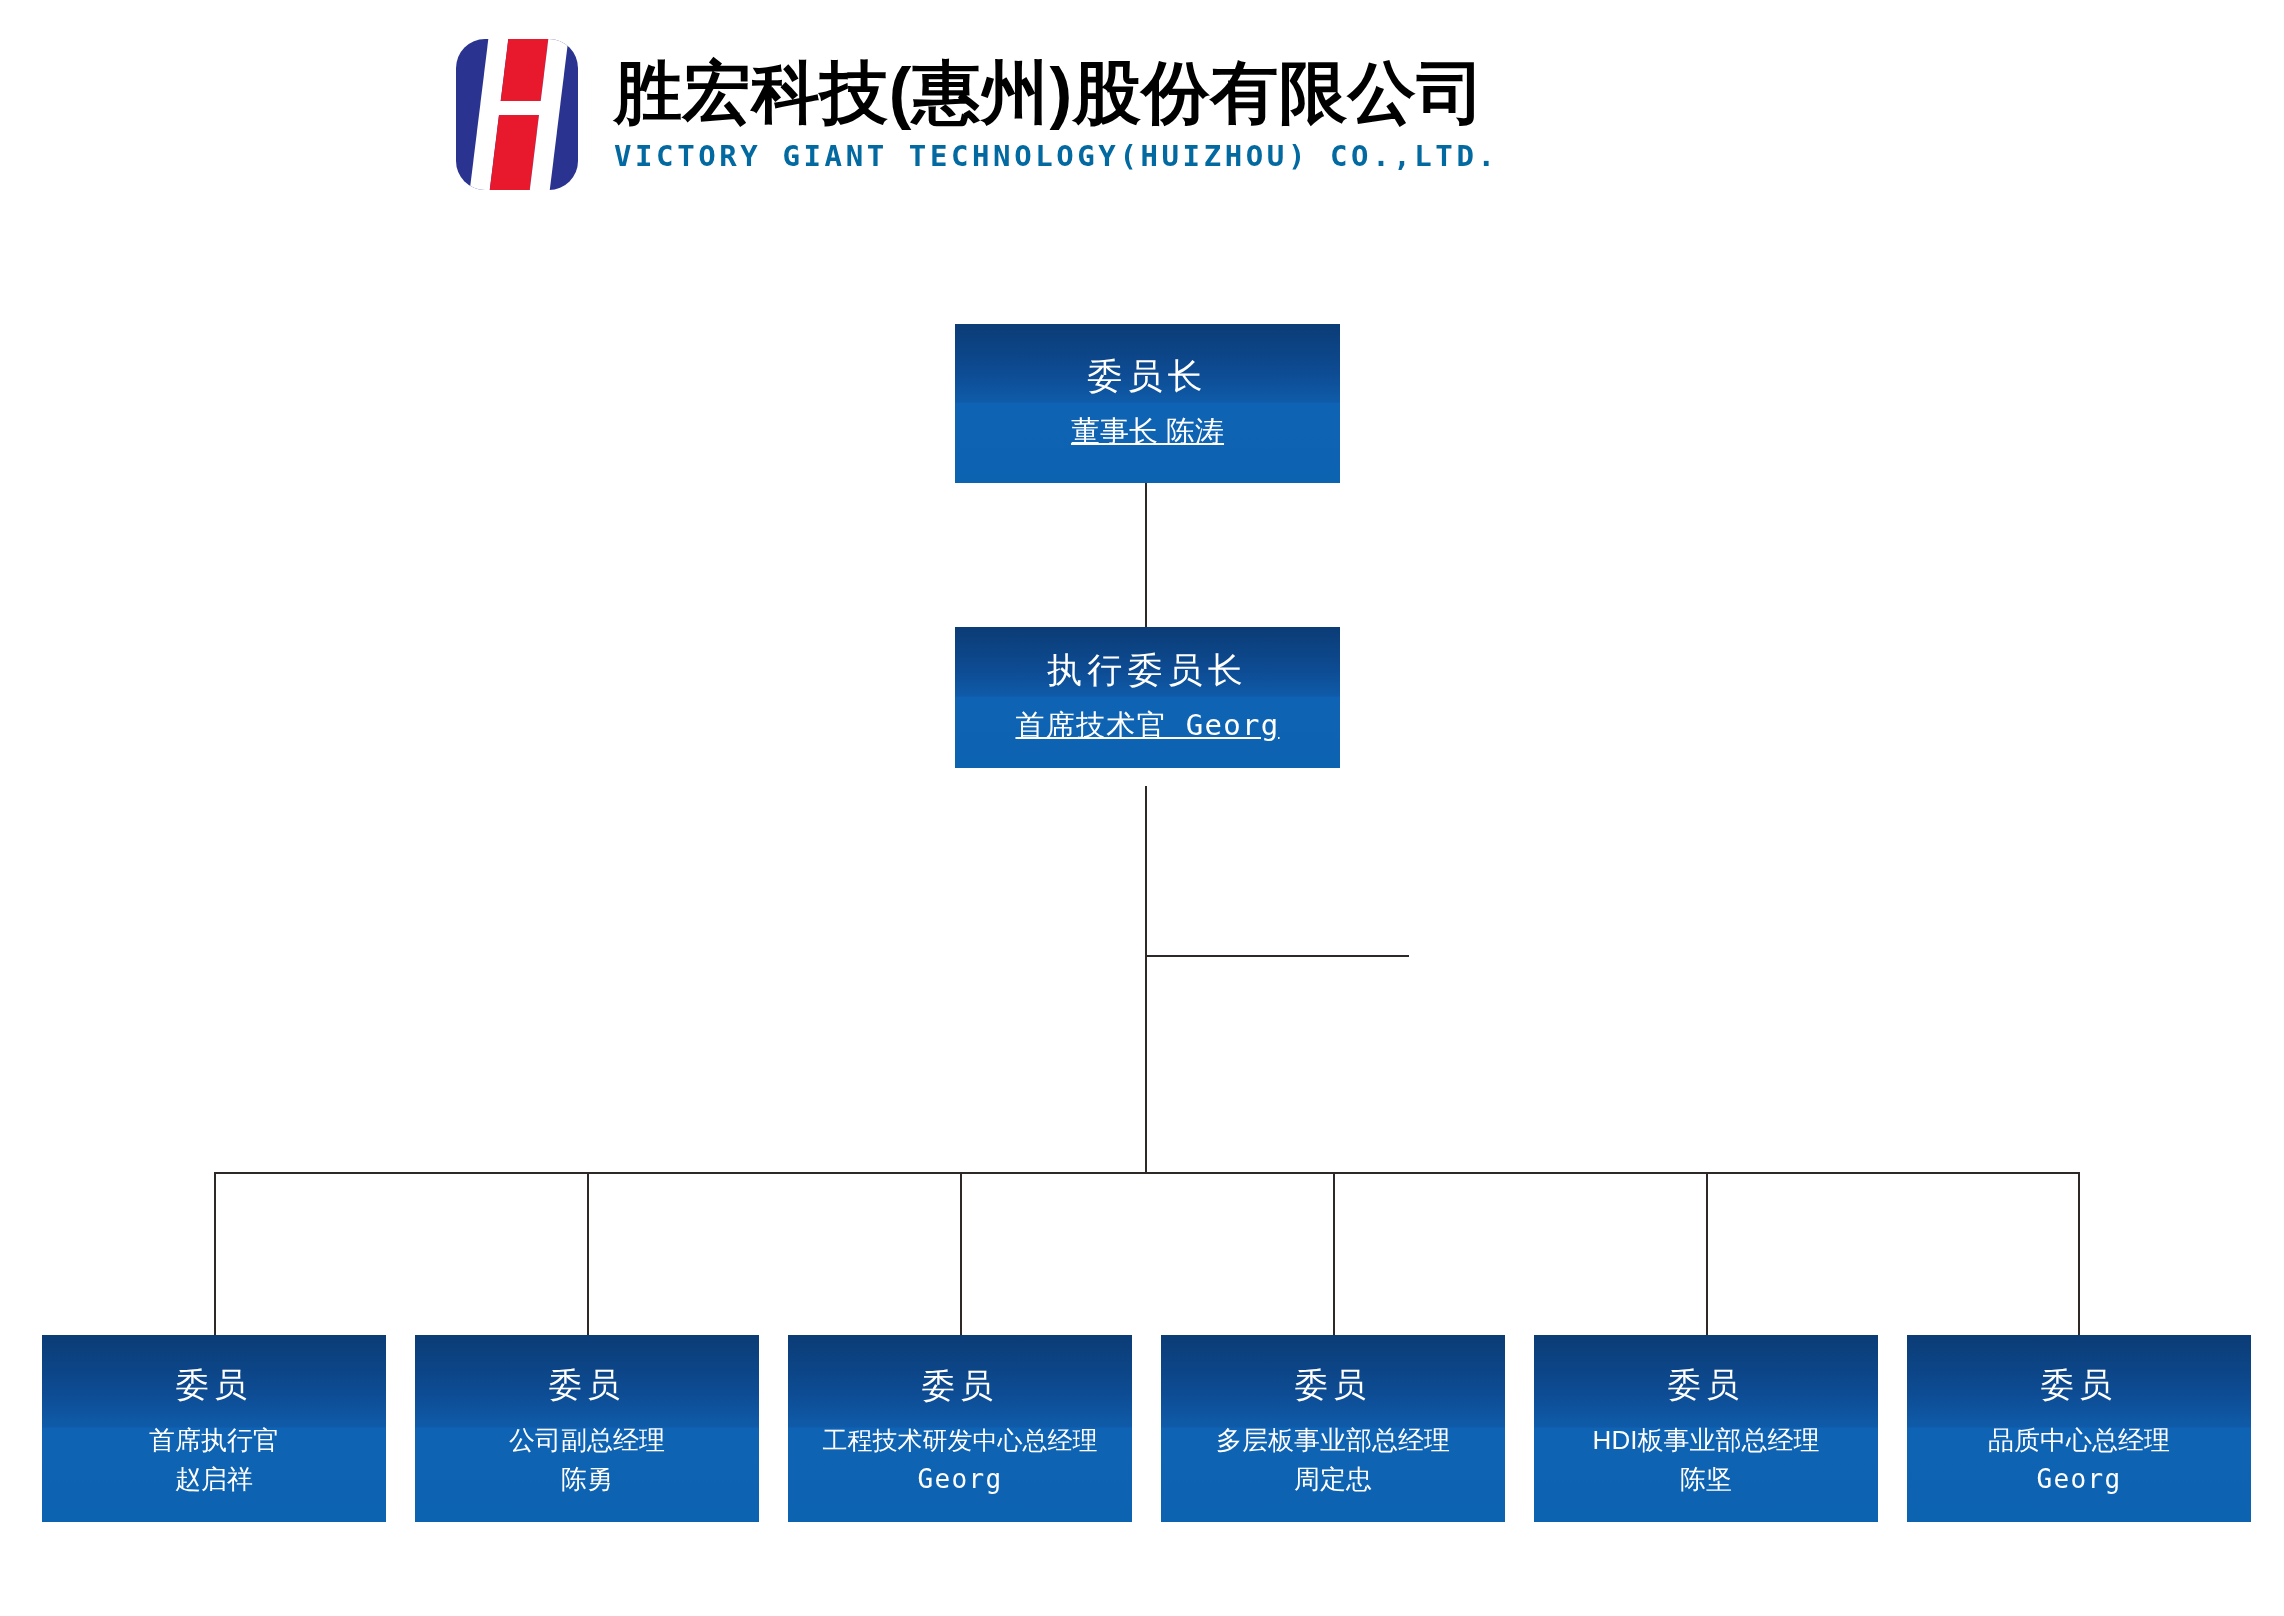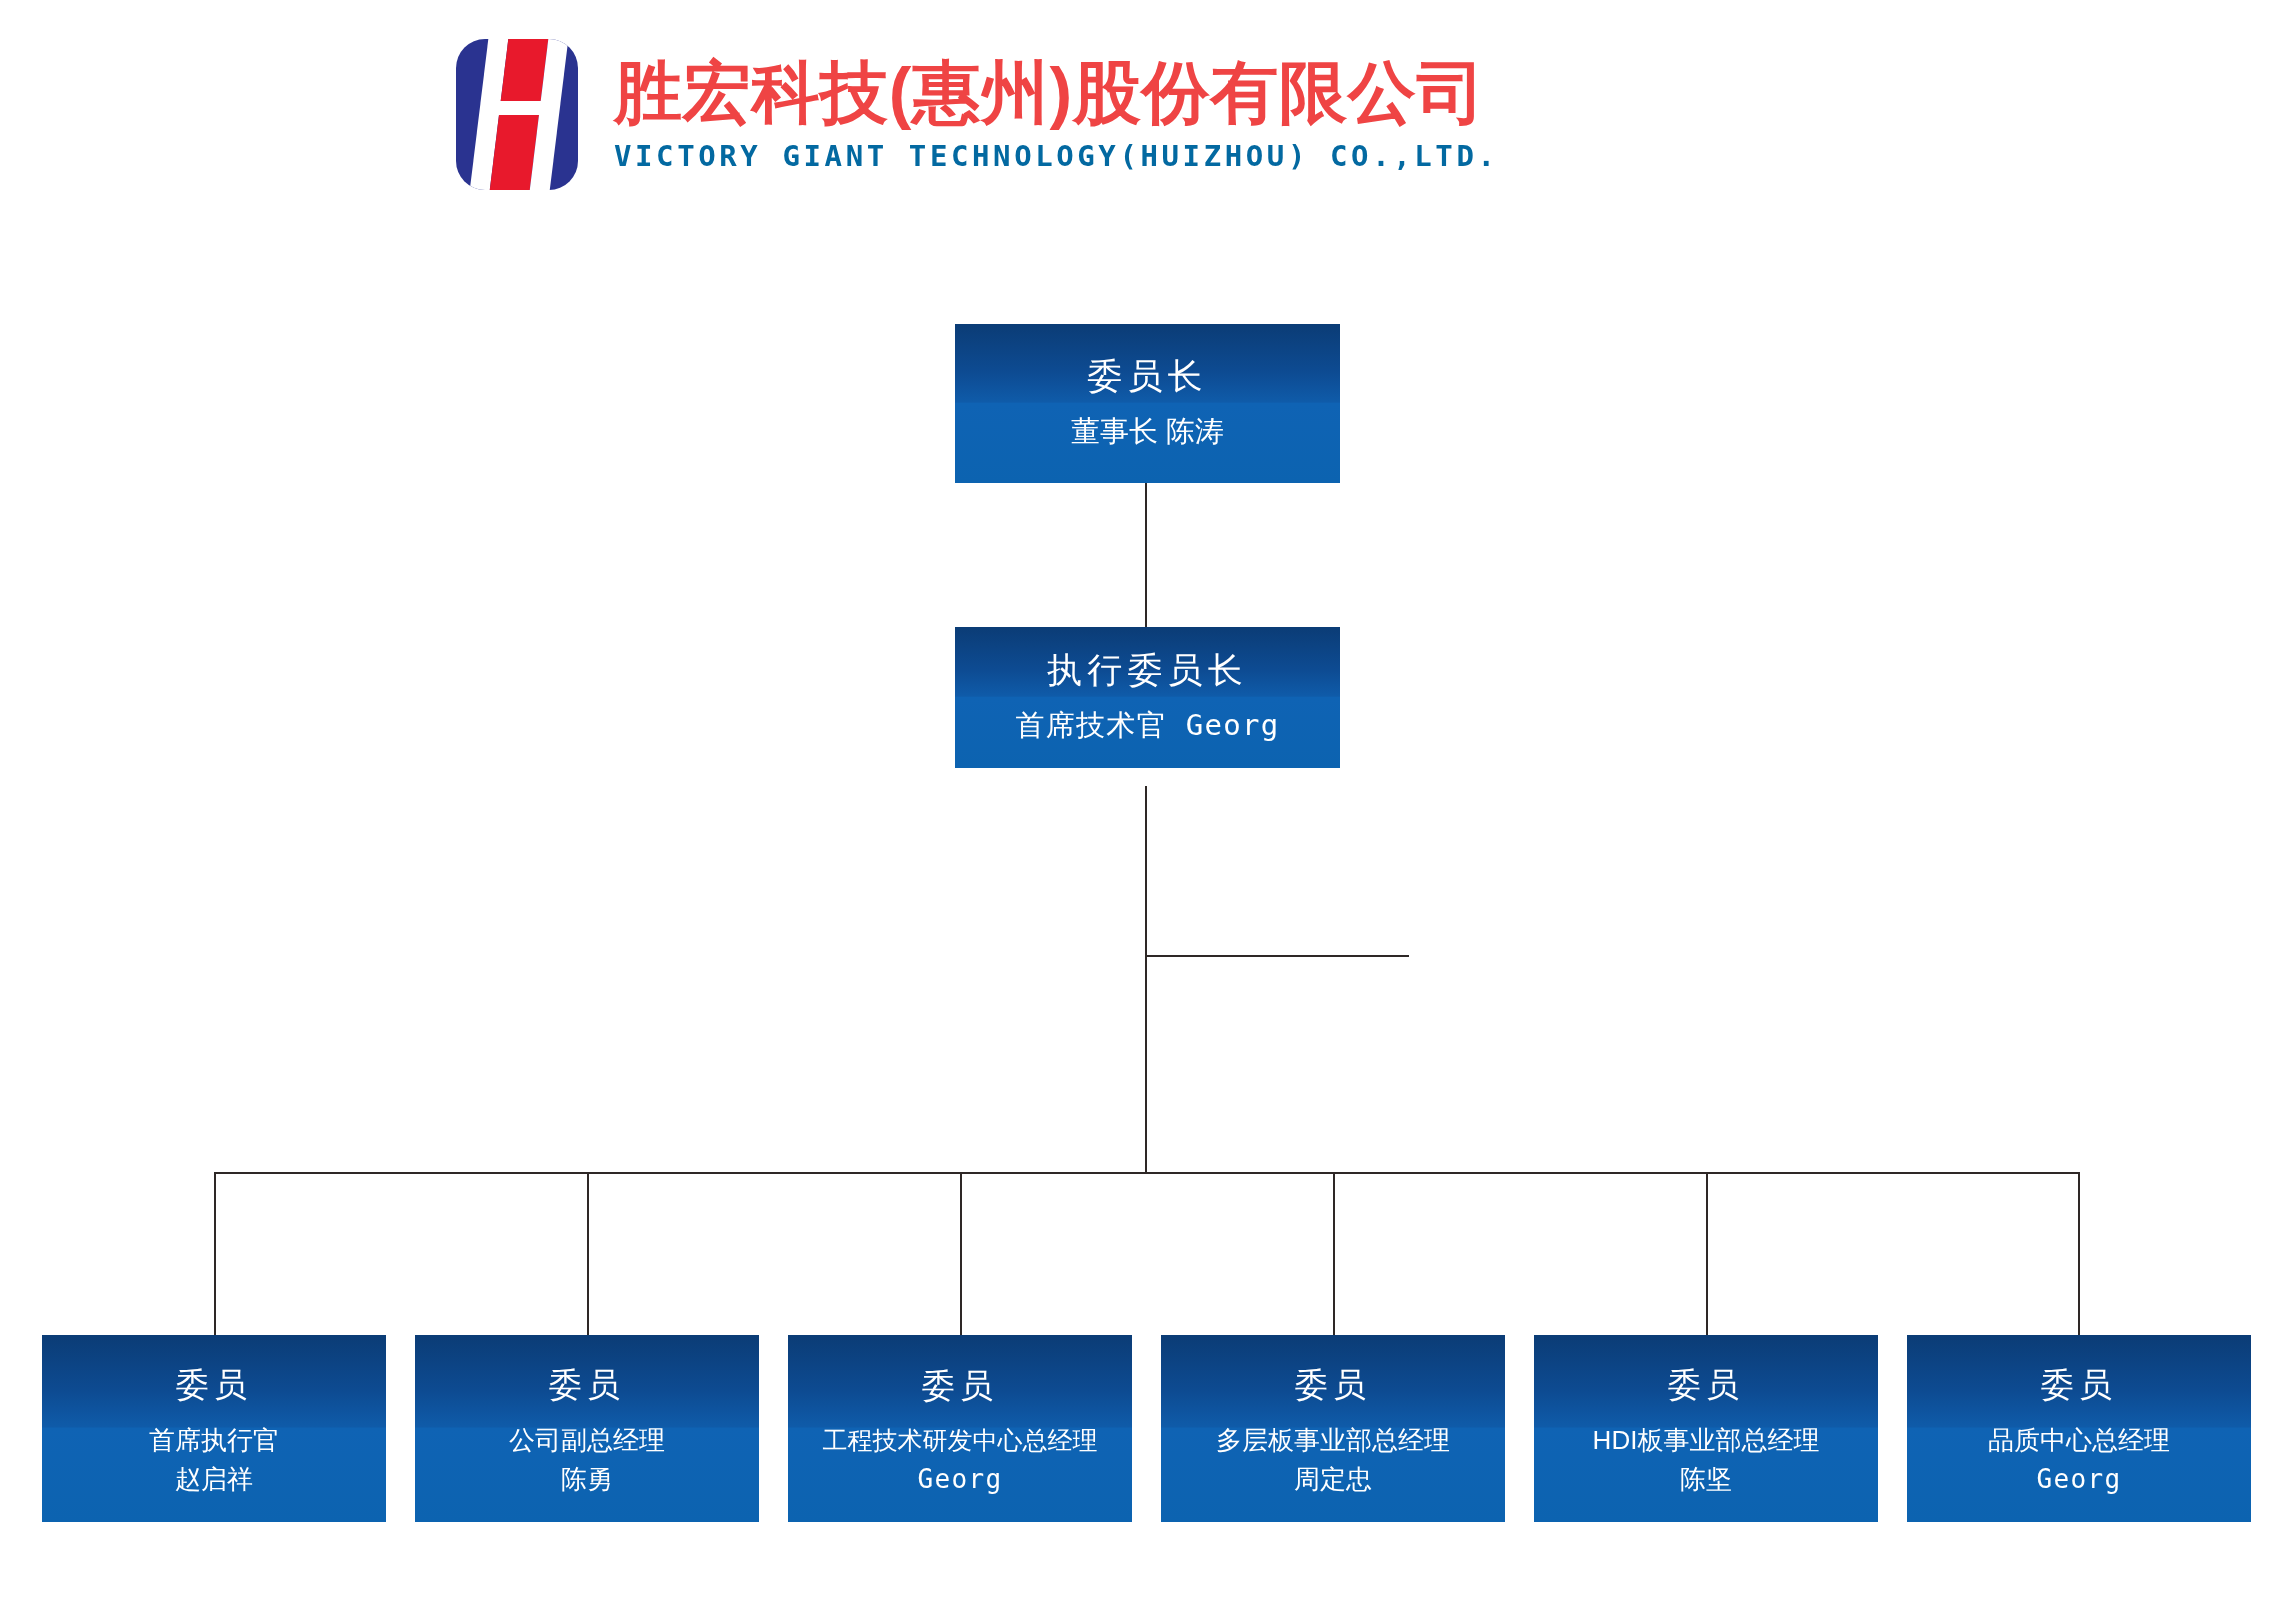--- a/index.html
+++ b/index.html
@@ -63,21 +63,21 @@
     height: 14.3px;
     background: #ffffff;
   }
   #logo-mark .notch-top { top: 62px; }
   #logo-mark .notch-bot { top: 85px; background: #2a3390; opacity: 0; }
 
   #header-text { display: flex; flex-direction: column; }
   #title-cn {
     font-size: 68px;
     font-weight: bold;
-    color: #ef4444;
+    color: #000000;
     letter-spacing: 0.7px;
     line-height: 1.08;
     white-space: nowrap;
   }
   #title-en {
     margin-top: 9px;
     font-size: 29px;
     font-weight: bold;
     color: #0369a1;
     letter-spacing: 3.6px;
@@ -115,21 +115,21 @@
     line-height: 1.22;
     white-space: nowrap;
   }
   .node .node-sub.mono {
     font-family: "DejaVu Sans Mono", "Liberation Mono", monospace;
     letter-spacing: 1.3px;
   }
 
   
   .node.tier-top .node-title { margin-top: 3.9px; margin-bottom: 10.4px; }
-  .node.tier-top .node-sub   { margin-bottom: 5.2px; }
+  .node.tier-top .node-sub   { margin-bottom: 5.2px; text-decoration: underline; }
 
   
   .node.tier-bottom .node-title { font-size: 33px; margin-top: 6.5px; margin-bottom: 13px; }
   .node.tier-bottom .node-sub   { font-size: 26px; }
 
   
   .vline {
     position: absolute;
     width: 2px;
     background: #2e2826;

